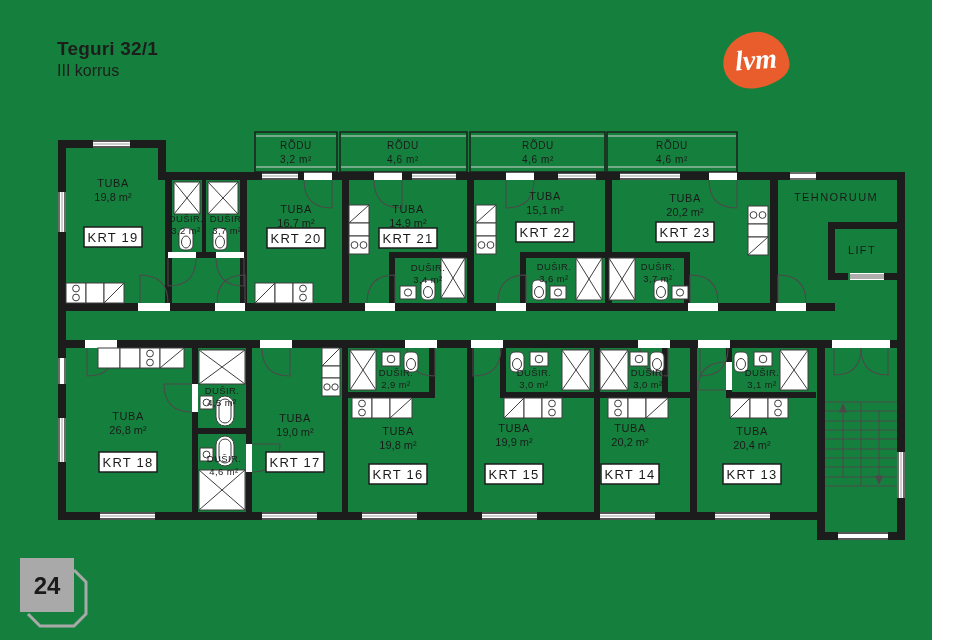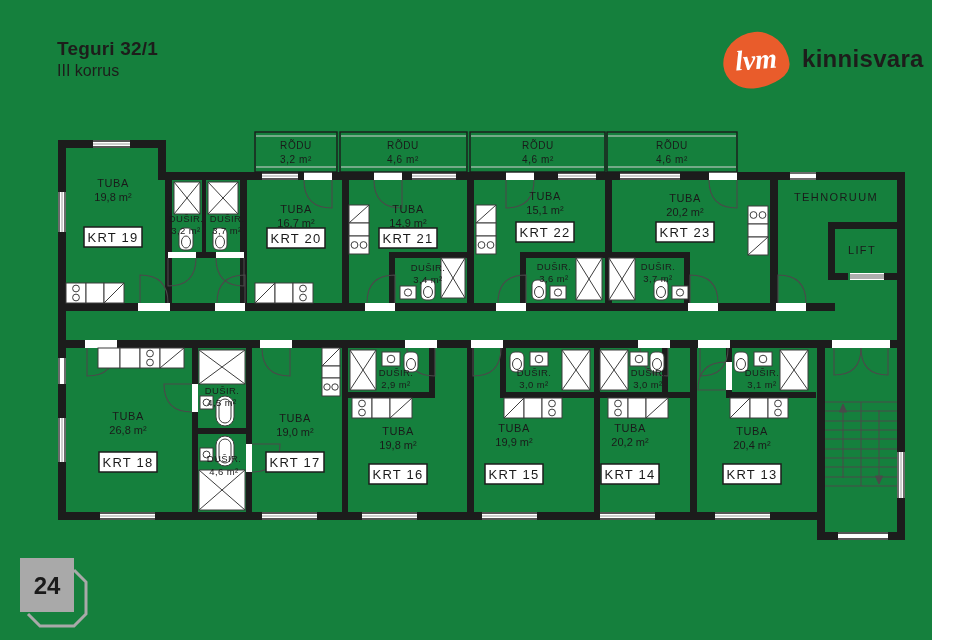--- a/index.html
+++ b/index.html
@@ -43,21 +43,20 @@
 </head>
 <body>
 
 <div id="page">
 
   <div class="title">Teguri 32/1</div>
   <div class="subtitle">III korrus</div>
   <div class="logo-blob">
     <span class="logo-mark">lvm</span>
   </div>
-  <div class="logo-brand">kinnisvara</div>
 
   <svg width="960" height="640" viewBox="0 0 960 640" style="position:absolute;left:0;top:0;">
 
     <g>
       <rect class="wall" x="58" y="140" width="8" height="380"></rect>
       <rect class="wall" x="58" y="140" width="108" height="8"></rect>
       <rect class="wall" x="158" y="140" width="8" height="40"></rect>
       <rect class="wall" x="158" y="172" width="620" height="8"></rect>
       <rect class="wall" x="770" y="172" width="135" height="8"></rect>
       <rect class="wall" x="897" y="172" width="8" height="368"></rect>

